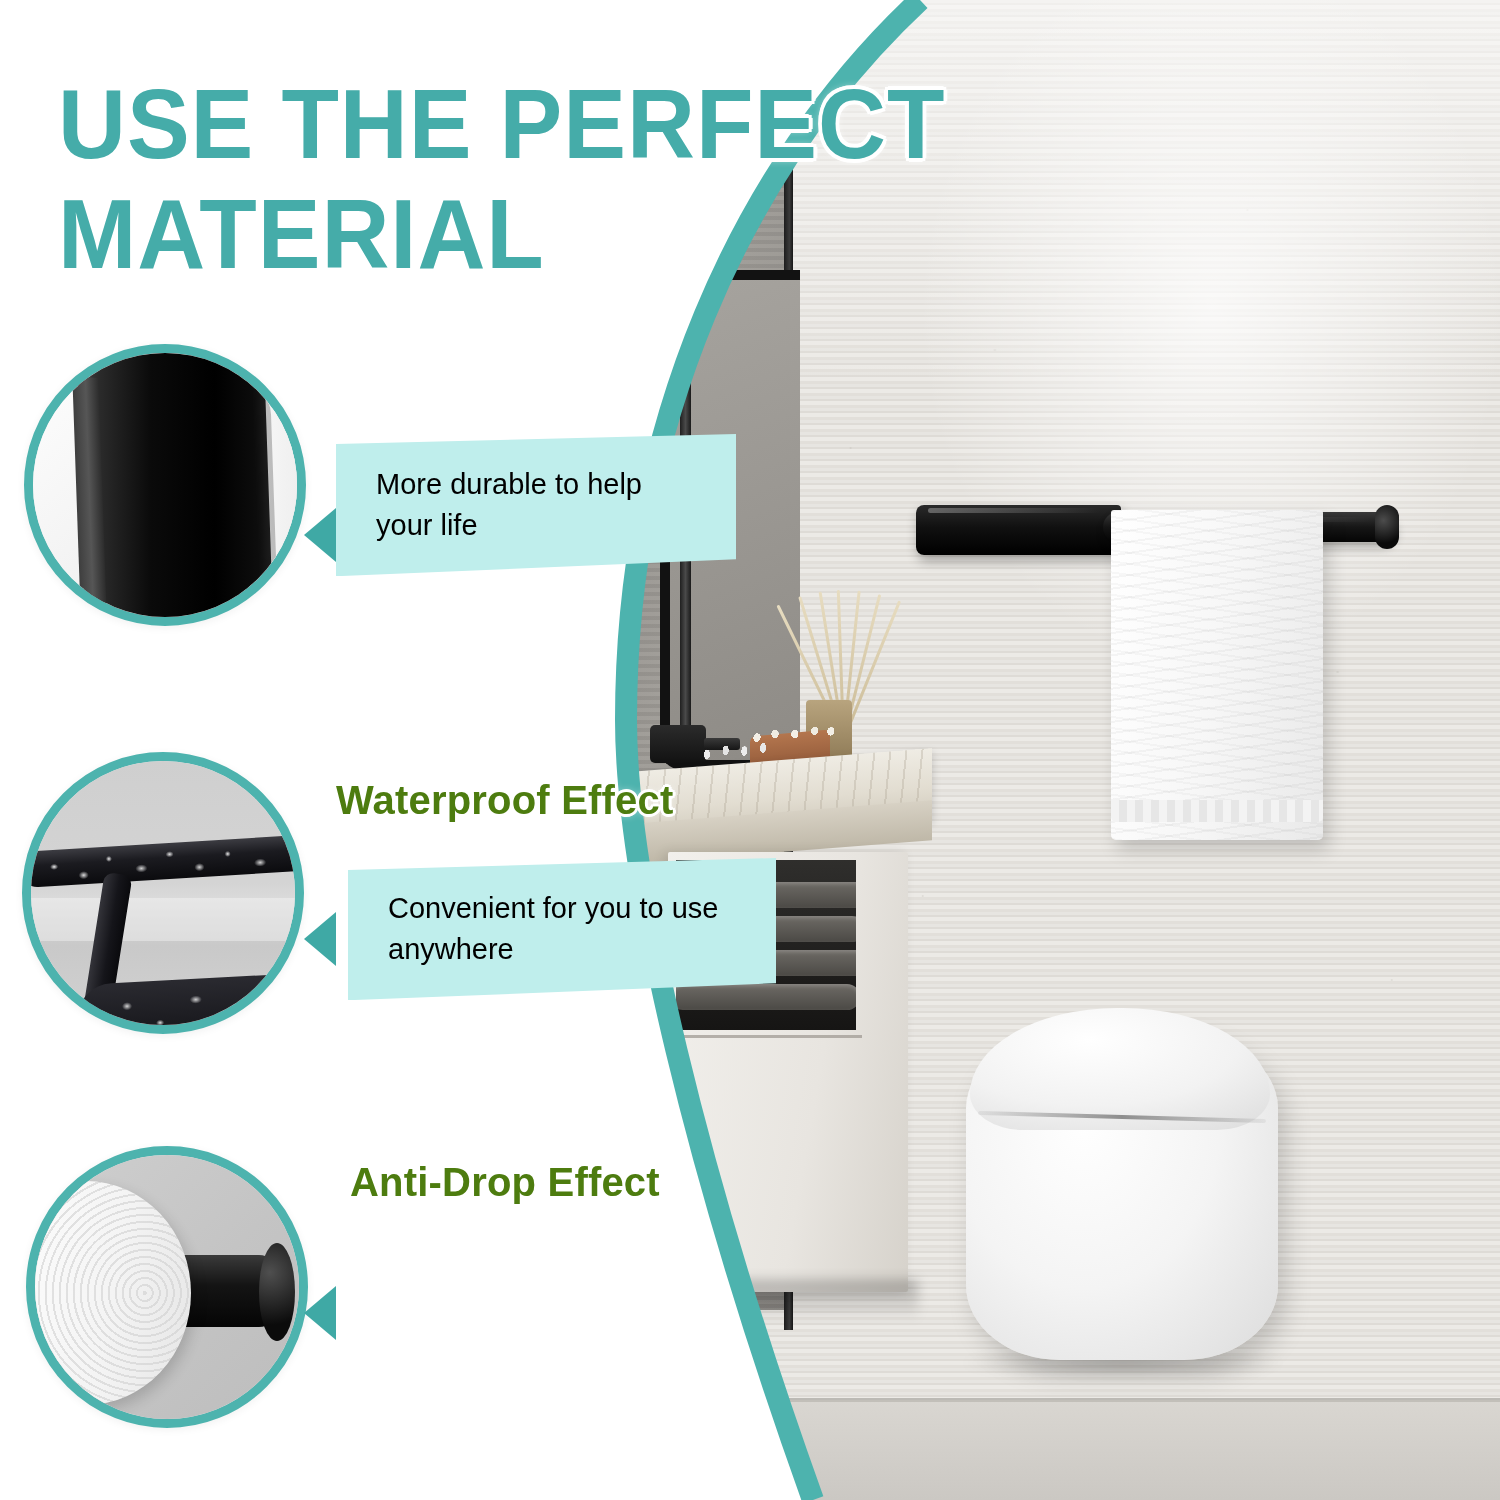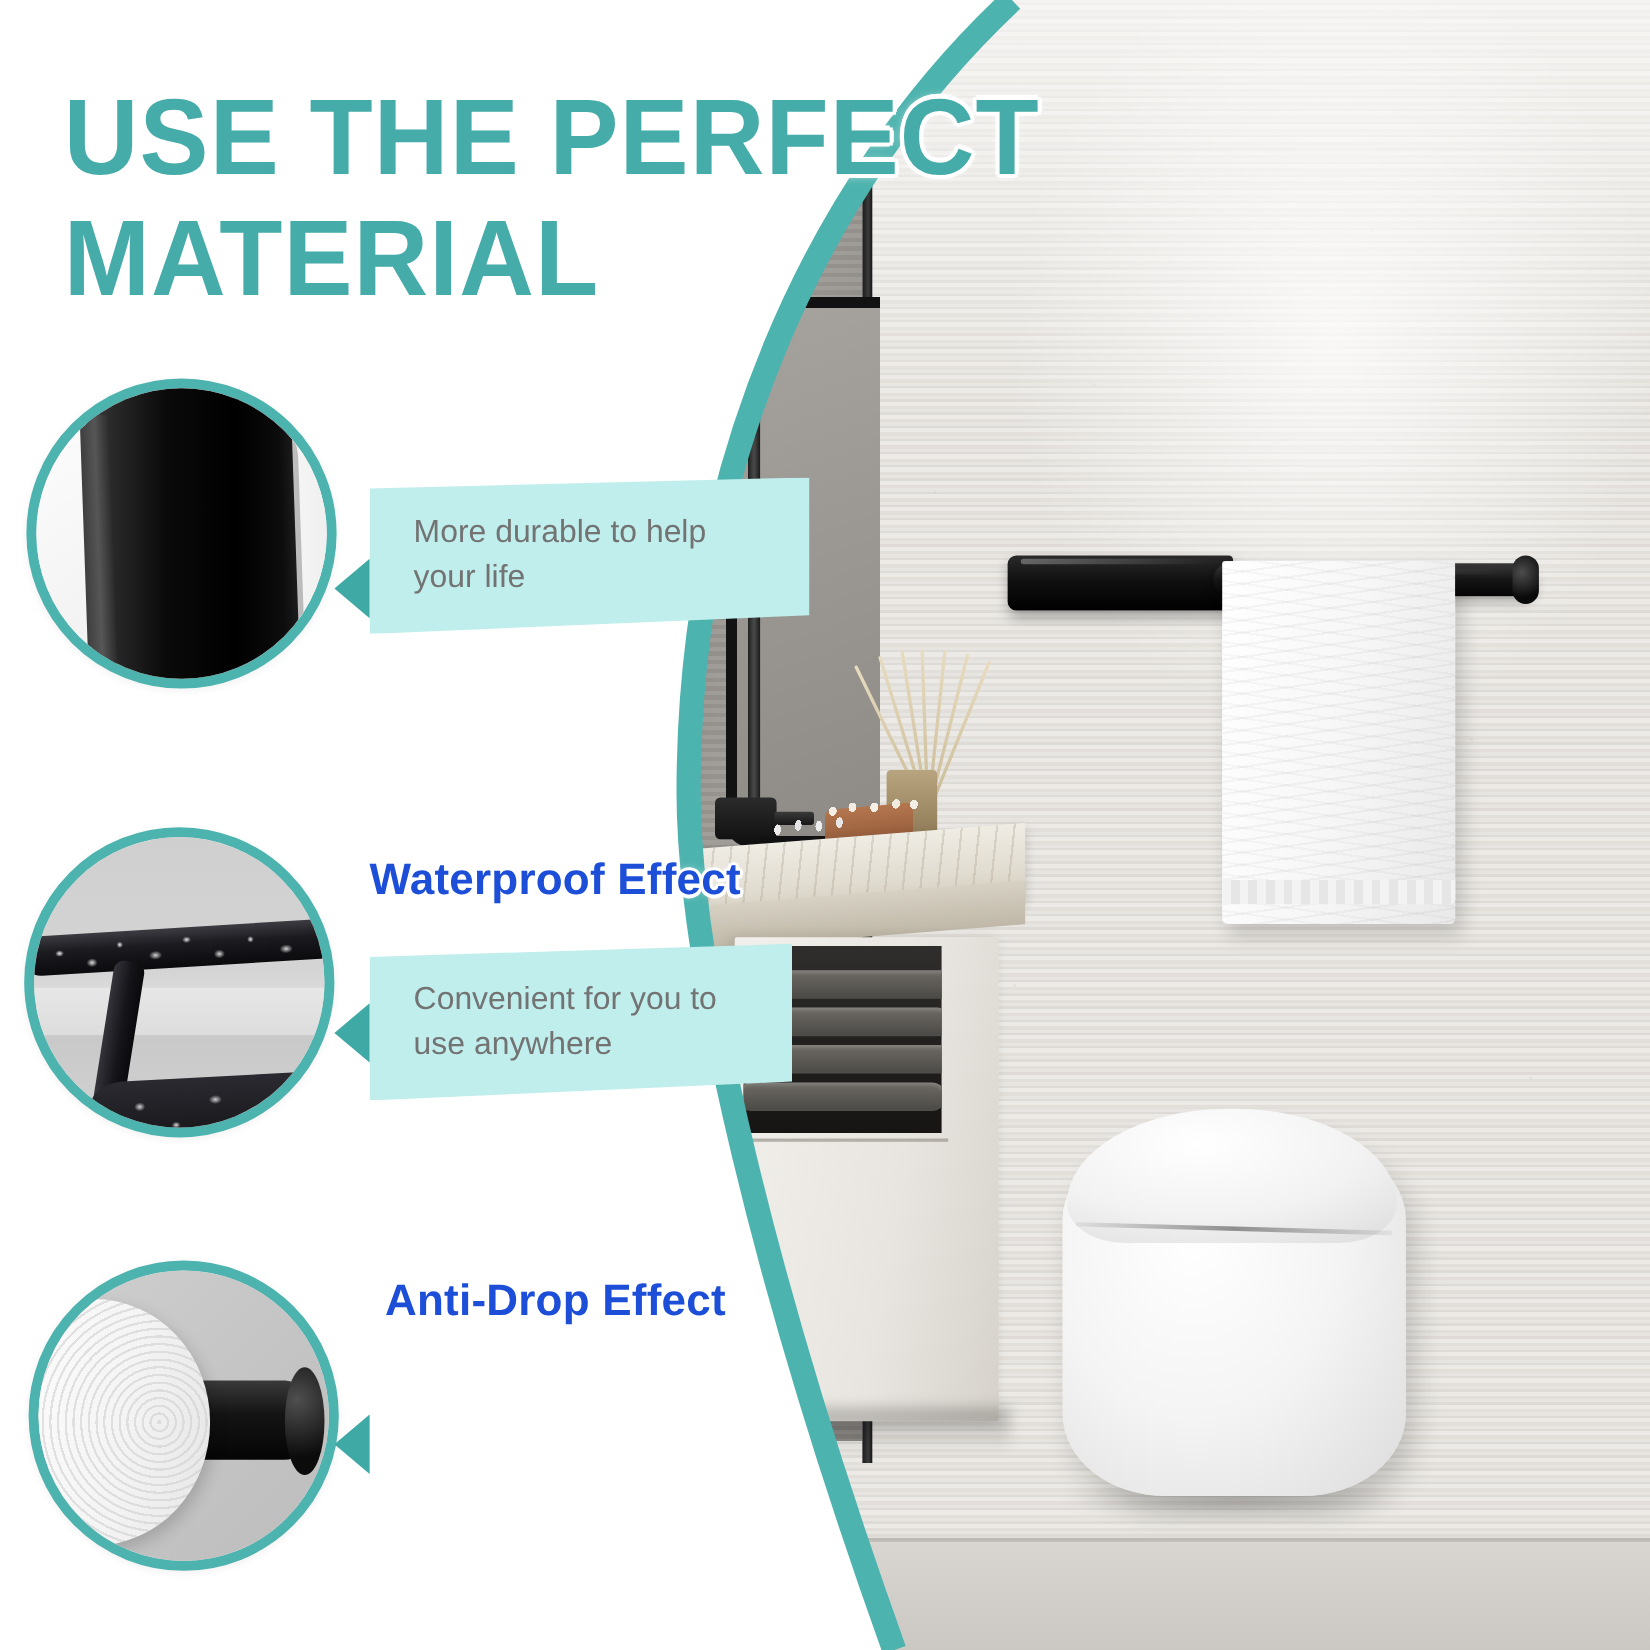--- a/index.html
+++ b/index.html
@@ -401,31 +401,31 @@
   .tp-knob-cap {
     position:absolute; left:224px; top:88px; width:36px; height:98px;
     background:radial-gradient(circle at 30% 30%, #4f4f4f, #0b0b0b 72%);
     border-radius:18px / 49px;
   }
 
   
   .callout {
     position:absolute;
     background:#BFEEEC;
-    color:#737373;
+    color:#000000;
     font-size:29px;
     line-height:1.42;
     padding:30px 34px 30px 40px;
   }
   .co1 {
     left:336px; top:434px; width:400px;
     clip-path: polygon(0 10px, 100% 0, 100% 88%, 0 100%);
   }
   .co2 {
-    left:336px; top:858px; width:384px;
+    left:348px; top:858px; width:428px;
     clip-path: polygon(0 12px, 100% 0, 100% 88%, 0 100%);
   }
   .co3 {
     left:336px; top:1232px; width:436px;
     clip-path: polygon(0 14px, 100% 0, 100% 90%, 0 100%);
   }
   .callout-pointer {
     position:absolute;
     width:0; height:0;
     border-top:27px solid transparent;
@@ -433,21 +433,21 @@
     border-right:32px solid #3FA9A5;
   }
   .p1 { left:304px; top:508px; }
   .p2 { left:304px; top:912px; }
   .p3 { left:304px; top:1286px; }
 
   
   .feat-title {
     position:absolute;
     font-size:40px; font-weight:700;
-    color:#1d4ed8;
+    color:#4d7c0f;
     letter-spacing:.2px;
     text-shadow:
       -2px -2px 0 #fff, 2px -2px 0 #fff,
       -2px  2px 0 #fff, 2px  2px 0 #fff,
       -3px 0 0 #fff, 3px 0 0 #fff, 0 -3px 0 #fff, 0 3px 0 #fff,
       0 0 8px rgba(255,255,255,.9);
   }
   .ft2 { left:336px; top:778px; }
   .ft3 { left:350px; top:1160px; }
 </style>

